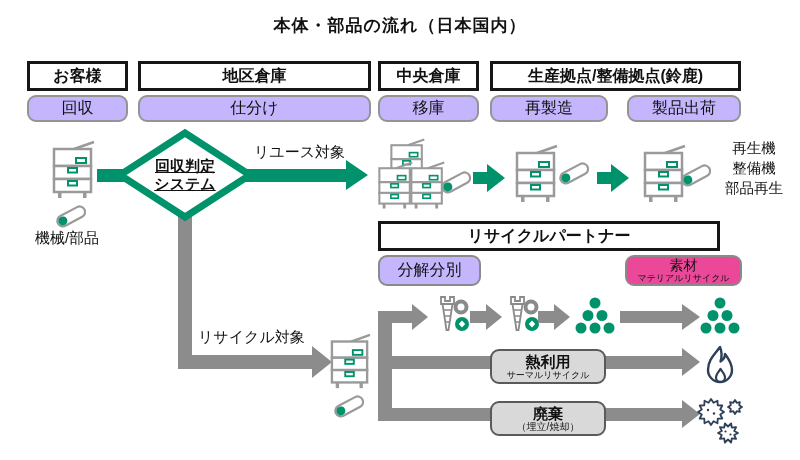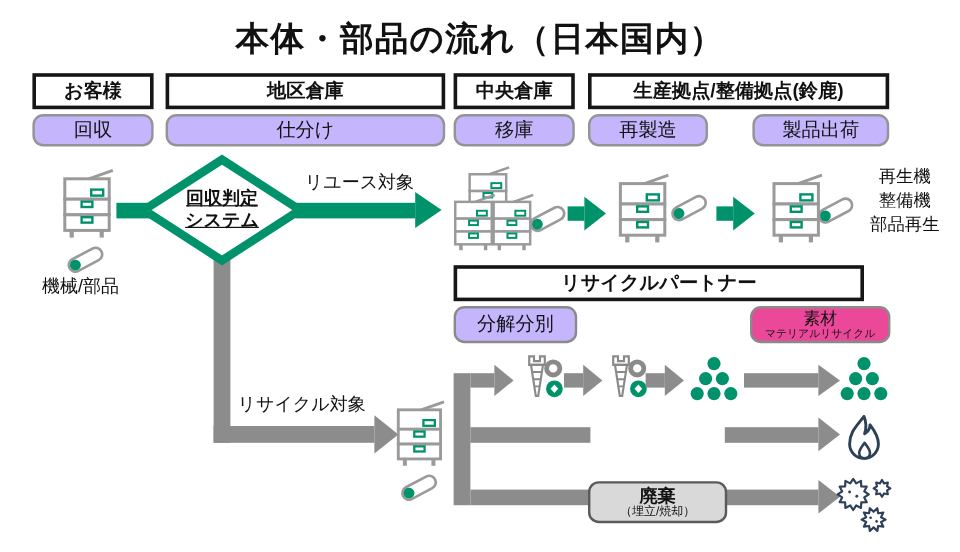--- a/index.html
+++ b/index.html
@@ -1,19 +1,19 @@
 <!DOCTYPE html>
 <html><head>
 <meta charset="utf-8">
 <style>
   html,body{margin:0;padding:0;background:#fff;}
   #stage{position:relative;width:800px;height:460px;background:#fff;overflow:hidden;
          font-family:"Liberation Sans",sans-serif;color:#111;}
   .title{position:absolute;left:0;top:14px;width:800px;text-align:center;
-         font-size:28px;font-weight:700;letter-spacing:1px;}
+         font-size:17px;font-weight:700;letter-spacing:1px;}
   .box-h{position:absolute;box-sizing:border-box;background:#fff;border:3px solid #161616;
          display:flex;align-items:center;justify-content:center;font-size:16px;font-weight:600;}
   .box-s{position:absolute;box-sizing:border-box;background:#c4b5fd;border:2px solid #949494;
          border-radius:9px;display:flex;align-items:center;justify-content:center;font-size:16px;}
   .box-s2{position:absolute;box-sizing:border-box;background:#d9d9d9;border:2.5px solid #5a5a5a;
          border-radius:9px;display:flex;flex-direction:column;align-items:center;justify-content:center;}
   .box-s2 .main{font-size:15px;line-height:16px;font-weight:600;}
   .box-s2 .sub{font-size:9px;line-height:10px;}
   .bar{position:absolute;background:#8c8c8c;}
   .bar-g{position:absolute;background:#00936B;}
@@ -98,21 +98,21 @@
 
   <div class="box-s" style="left:27px;top:95px;width:101px;height:27px;">
       <span>回収</span>
     </div>
   <div class="box-s" style="left:138px;top:95px;width:233px;height:27px;">
       <span>仕分け</span>
     </div>
   <div class="box-s" style="left:378px;top:95px;width:101px;height:27px;">
       <span>移庫</span>
     </div>
-  <div class="box-s" style="left:490px;top:95px;width:100px;height:27px;">
+  <div class="box-s" style="left:490px;top:95px;width:118px;height:27px;">
       <span>再製造</span>
     </div>
   <div class="box-s" style="left:627px;top:95px;width:114px;height:27px;">
       <span>製品出荷</span>
     </div>
 
   <div class="bar" style="left:178px;top:214px;width:14px;height:155px;"></div>
   <div class="bar" style="left:178px;top:355px;width:134px;height:14px;"></div>
   <div class="ah" style="left:312px;top:346px;border-width:16px 0 16px 20px;border-left-color:#8c8c8c;"></div>
 
@@ -210,20 +210,24 @@
     </svg>
   <div class="bar" style="left:620px;top:311px;width:62px;height:12px;"></div>
   <div class="ah" style="left:682px;top:304px;border-width:13px 0 13px 18px;border-left-color:#8c8c8c;"></div>
   <svg style="left:699px;top:296px;" width="42" height="38" viewBox="0 0 42 38">
       <use href="#pellets"></use>
     </svg>
 
   <div class="bar" style="left:392px;top:356px;width:100px;height:13px;"></div>
   <div class="bar" style="left:604px;top:356px;width:78px;height:13px;"></div>
   <div class="ah" style="left:682px;top:348px;border-width:14px 0 14px 18px;border-left-color:#8c8c8c;"></div>
+  <div class="box-s2" style="left:490px;top:349px;width:116px;height:35px;">
+    <span class="main">熱利用</span>
+    <span class="sub">サーマルリサイクル</span>
+  </div>
   <svg style="left:701px;top:344px;" width="38" height="46" viewBox="0 0 38 46">
       <use href="#flame"></use>
     </svg>
 
   <div class="bar" style="left:392px;top:408px;width:100px;height:13px;"></div>
   <div class="bar" style="left:604px;top:408px;width:78px;height:13px;"></div>
   <div class="ah" style="left:682px;top:400px;border-width:14px 0 14px 18px;border-left-color:#8c8c8c;"></div>
   <div class="box-s2" style="left:490px;top:401px;width:116px;height:35px;">
     <span class="main">廃棄</span>
     <span class="sub" style="font-size:10px;">（埋立/焼却）</span>

